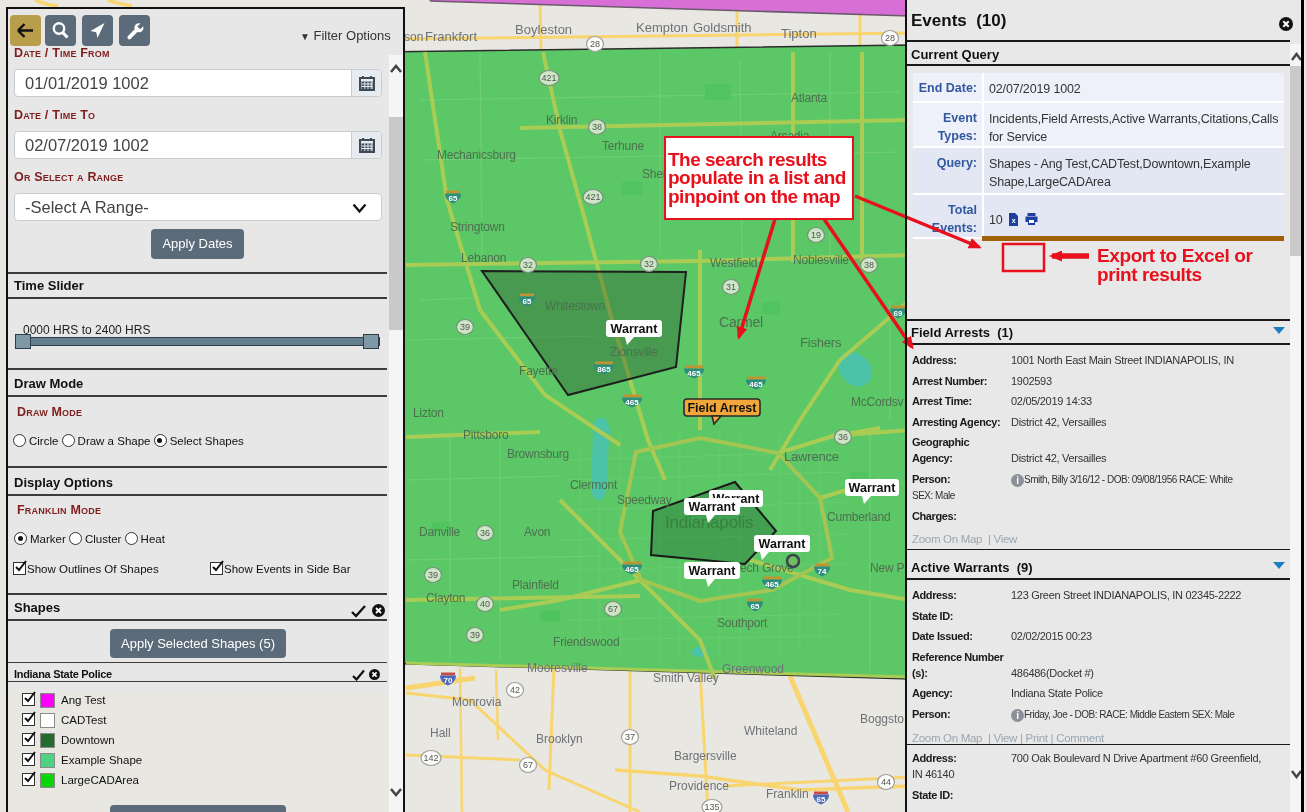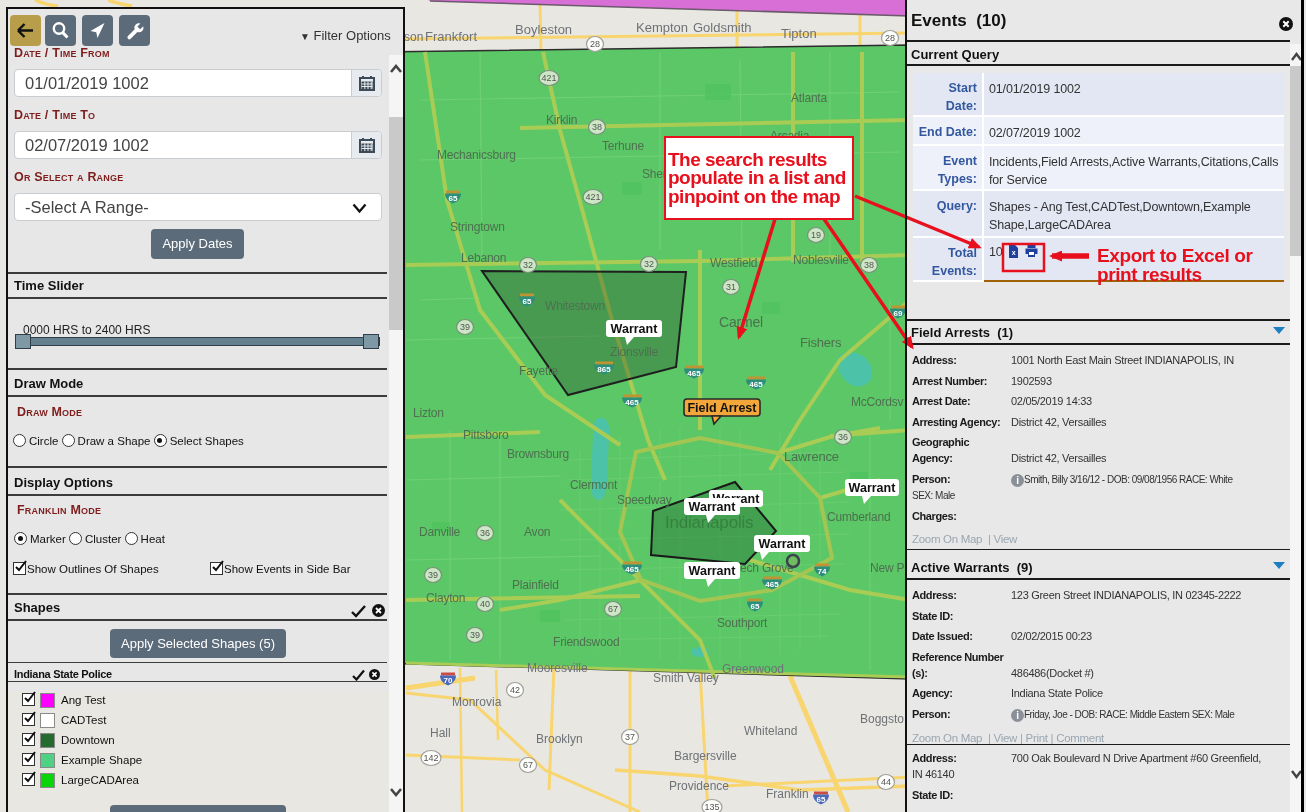--- a/index.html
+++ b/index.html
@@ -535,58 +535,54 @@
     <svg width="14" height="14" viewBox="0 0 14 14" style="position:absolute;left:374px;top:17px;">
         <circle cx="7" cy="7" r="7" fill="#111"></circle>
         <path d="M4.3,4.3 L9.7,9.7 M9.7,4.3 L4.3,9.7" stroke="#fff" stroke-width="2"></path>
       </svg>
     <div class="blackline" style="top:40px;"></div>
     <div style="position:absolute; left:6px; top:47px; font-size:13px; font-weight:bold; color:#111;">Current Query</div>
     <div class="blackline" style="top:64px;"></div>
     <div id="cqtable" style="position:absolute; left:8px; top:73px; width:371px; font-size:15px;">
         <table style="border-collapse:collapse;width:371px;font-size:12.5px;">
           <tbody>
-            <tr style="background:#e2e7f3;height:41px;">
-              <td style="width:70px;text-align:right;vertical-align:top;padding:7px 5px 0 4px;line-height:17.5px;border-right:2px solid #fff;border-bottom:2px solid #fff;" class="rp-lbl">Start Date:</td>
-              <td style="vertical-align:top;padding:7px 4px 0 5px;line-height:18px;color:#333;letter-spacing:-0.15px;border-bottom:2px solid #fff;">01/01/2019 1002</td>
-            </tr>
             <tr style="background:#eef1f9;height:29px;">
               <td style="width:70px;text-align:right;vertical-align:top;padding:7px 5px 0 4px;line-height:17.5px;border-right:2px solid #fff;border-bottom:2px solid #fff;" class="rp-lbl">End Date:</td>
               <td style="vertical-align:top;padding:7px 4px 0 5px;line-height:18px;color:#333;letter-spacing:-0.15px;border-bottom:2px solid #fff;">02/07/2019 1002</td>
             </tr>
             <tr style="background:#eef1f9;height:42px;">
               <td style="width:70px;text-align:right;vertical-align:top;padding:7px 5px 0 4px;line-height:17.5px;border-right:2px solid #fff;border-bottom:2px solid #fff;" class="rp-lbl">Event Types:</td>
               <td style="vertical-align:top;padding:7px 4px 0 5px;line-height:18px;color:#333;letter-spacing:-0.15px;border-bottom:2px solid #fff;">Incidents,Field Arrests,Active Warrants,Citations,Calls for Service</td>
             </tr>
             <tr style="background:#e2e7f3;height:47px;">
               <td style="width:70px;text-align:right;vertical-align:top;padding:7px 5px 0 4px;line-height:17.5px;border-right:2px solid #fff;border-bottom:2px solid #fff;" class="rp-lbl">Query:</td>
               <td style="vertical-align:top;padding:7px 4px 0 5px;line-height:18px;color:#333;letter-spacing:-0.15px;border-bottom:2px solid #fff;">Shapes - Ang Test,CADTest,Downtown,Example Shape,LargeCADArea</td>
             </tr>
             <tr style="background:#e2e7f3;height:44px;">
               <td style="width:70px;text-align:right;vertical-align:top;padding:7px 5px 0 4px;line-height:17.5px;border-right:2px solid #fff;border-bottom:2px solid #fff;" class="rp-lbl">Total Events:</td>
-              <td style="vertical-align:top;padding:5px 4px 0 5px;line-height:18px;color:#333;letter-spacing:-0.15px;border-bottom:2px solid #a16207;">10&nbsp;&nbsp;<svg width="9" height="13" viewBox="0 0 9 13" style="vertical-align:-2px;">
+              <td style="vertical-align:top;padding:16px 4px 0 5px;line-height:18px;color:#333;letter-spacing:-0.15px;border-bottom:5px solid #a16207;">10&nbsp;&nbsp;<svg width="9" height="13" viewBox="0 0 9 13" style="vertical-align:-2px;">
                   <path d="M0,0 h6 l3,3 v10 h-9 z" fill="#1f3f9f"></path>
                   <text x="4.5" y="9.5" font-size="7" font-weight="bold" fill="#fff" text-anchor="middle">x</text>
                 </svg>&nbsp;&nbsp;<svg width="13" height="12" viewBox="0 0 13 12" style="vertical-align:-1px;">
                   <path d="M2.5,0 h8 v3 h-8 z M0.5,3.5 h12 v5.5 h-2.5 v3 h-7 v-3 h-2.5 z" fill="#1f3f9f"></path>
                   <rect x="4" y="7" width="5" height="3" fill="#fff"></rect>
                 </svg></td>
             </tr>
           </tbody>
         </table>
       </div>
 
     <div class="blackline" style="top:319px;"></div>
     <div style="position:absolute; left:6px; top:325px; font-size:13px; font-weight:bold; color:#111;">Field Arrests&nbsp;&nbsp;(1)</div>
     <div class="blue-tri" style="left:368px; top:327px;"></div>
     <div class="blackline" style="top:343px;"></div>
     <div class="det" style="top:352px;" id="fa">
         <p><span class="dl">Address:</span>1001 North East Main Street INDIANAPOLIS, IN</p>
 <p><span class="dl">Arrest Number:</span>1902593</p>
-<p><span class="dl">Arrest Date:</span>02/05/2019 14:33</p>
+<p><span class="dl">Arrest Time:</span>02/05/2019 14:33</p>
 <p><span class="dl">Arresting Agency:</span>District 42, Versailles</p>
 <p><span class="dl">Geographic Agency:</span>District 42, Versailles</p>
 <p class="person"><span class="dl">Person:</span><span style="display:inline-block;width:13px;height:13px;border-radius:50%;background:#8a8f98;color:#fff;font-size:10px;font-weight:bold;text-align:center;line-height:13px;vertical-align:-1px;">i</span>Smith, Billy 3/16/12 - DOB: 09/08/1956 RACE: White<br>SEX: Male</p>
 <p><span class="dl">Charges:</span></p>
 <p class="links" style="margin-top:7px;">Zoom On Map&nbsp;&nbsp;| View</p>
       </div>
 
     <div class="blackline" style="top:549px; border-top-width:1px;"></div>
     <div style="position:absolute; left:6px; top:560px; font-size:13px; font-weight:bold; color:#111;">Active Warrants&nbsp;&nbsp;(9)</div>
     <div class="blue-tri" style="left:368px; top:562px;"></div>

